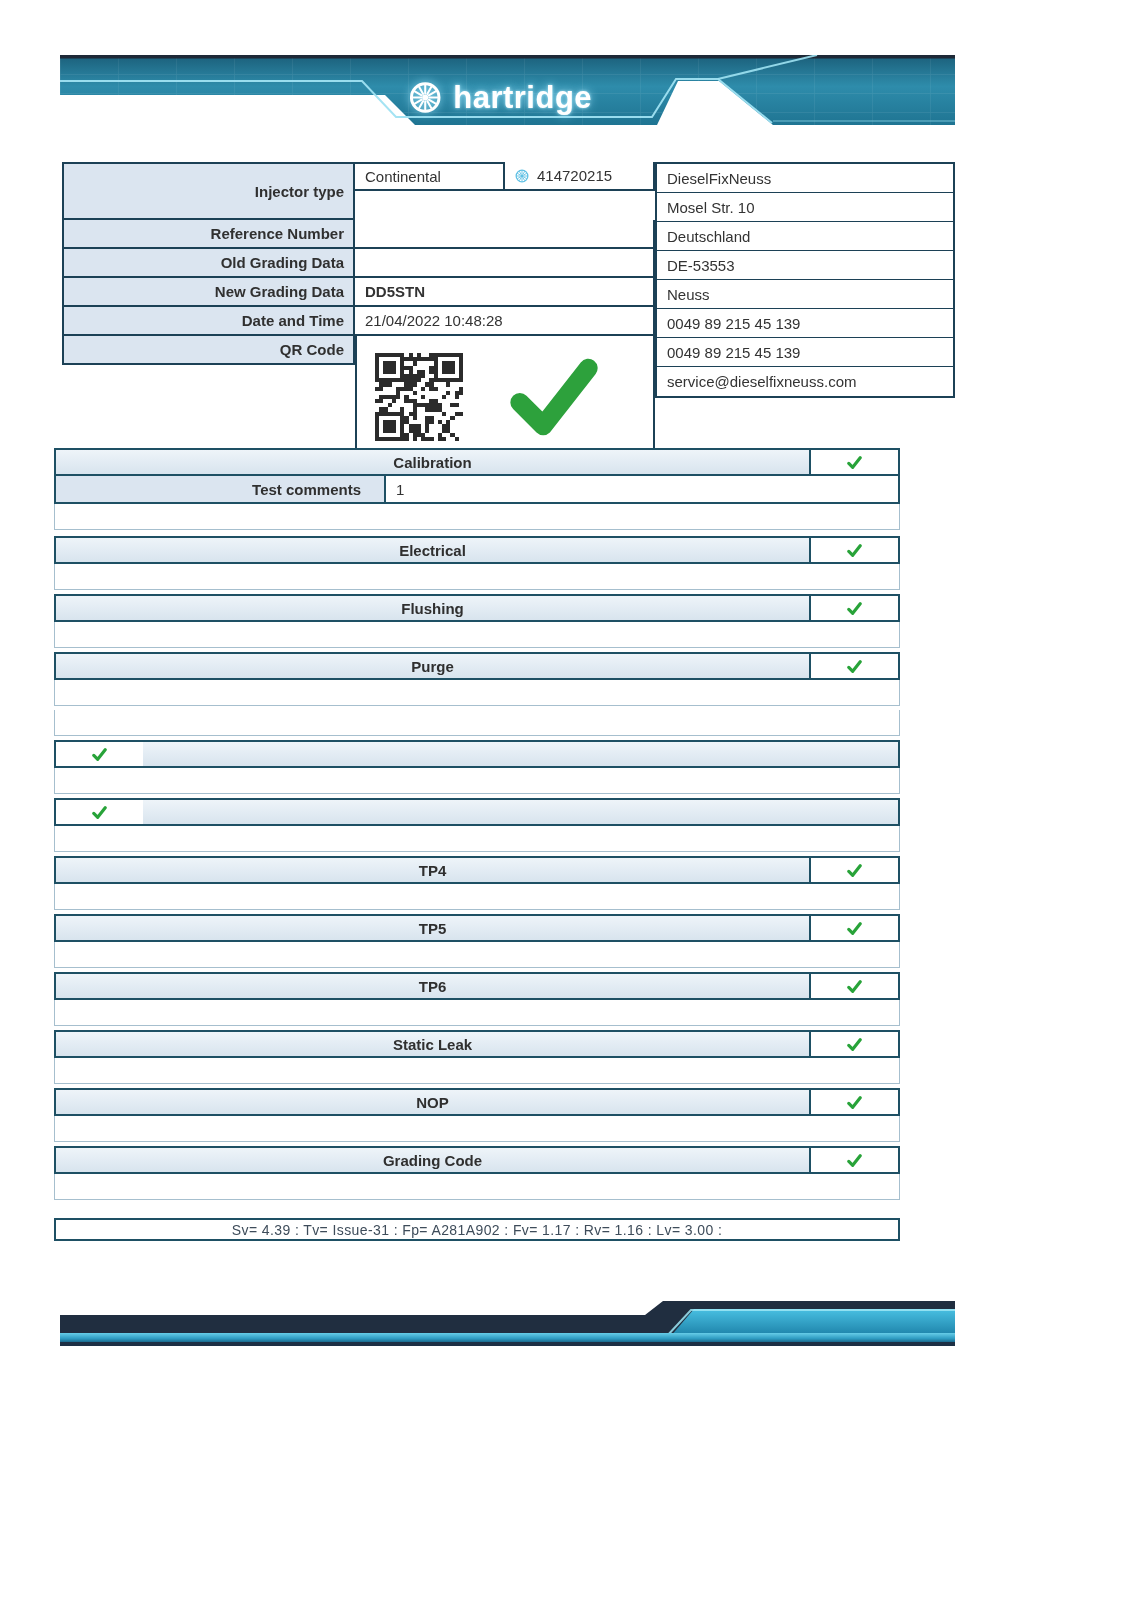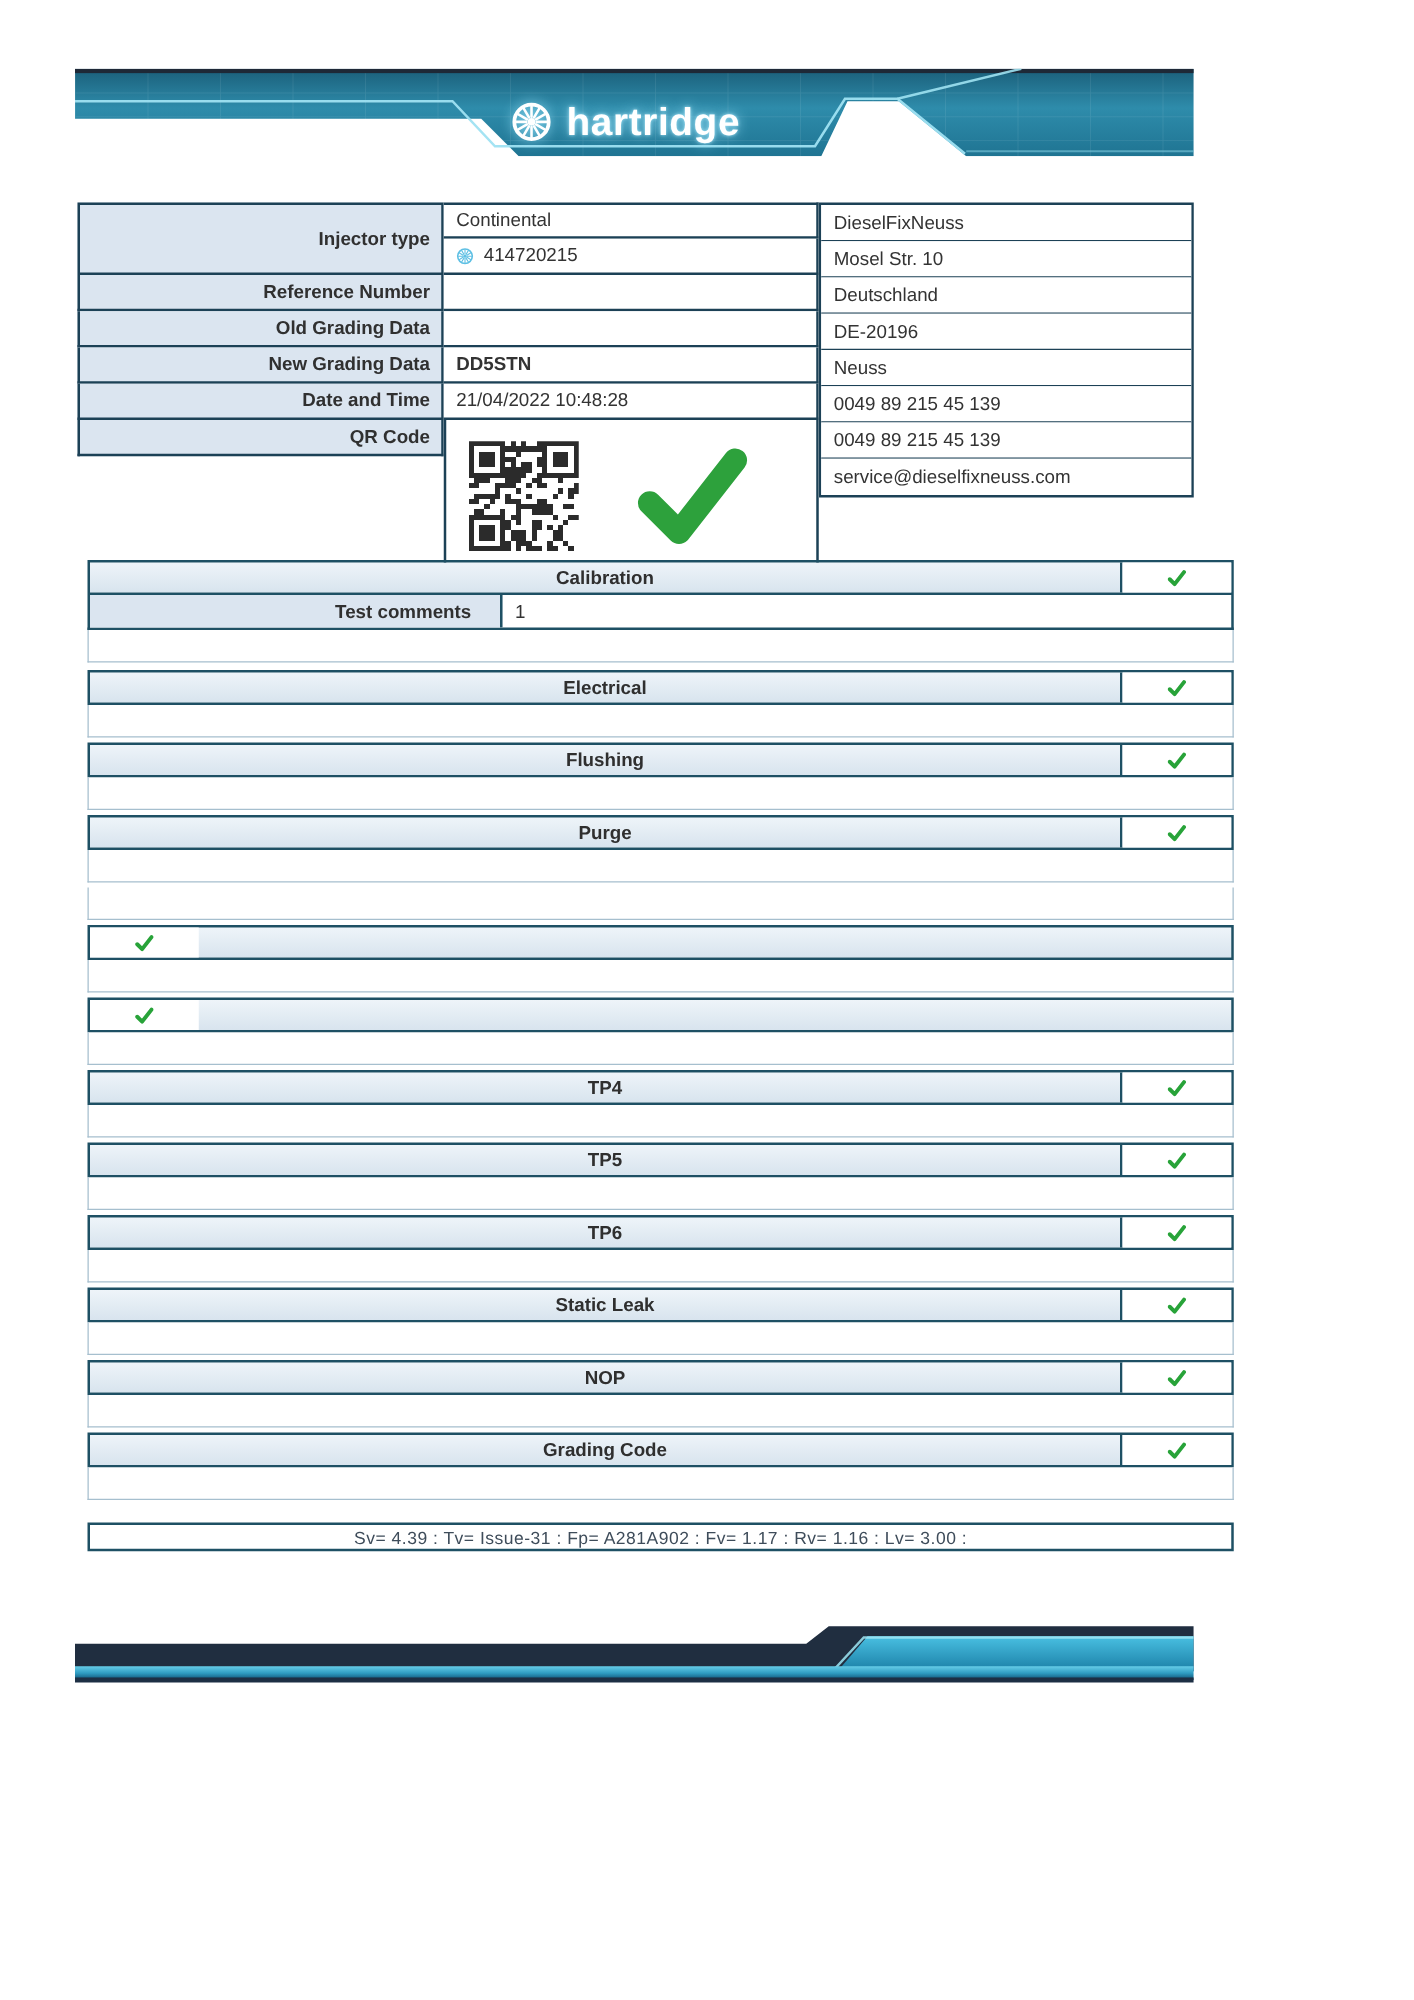--- a/index.html
+++ b/index.html
@@ -27,40 +27,40 @@
   
   #info{left:62px;top:162px;width:893px;display:flex;align-items:flex-start}
   .itable{width:593px}
   .ir{display:flex}
   .lab{width:293px;background:var(--cell);
        border-left:2px solid var(--b);border-right:2px solid var(--b);border-bottom:2px solid var(--b);
        display:flex;align-items:center;justify-content:flex-end;padding-right:9px;
        font-weight:bold;font-size:15px;color:#303030}
   .val{width:300px;background:#fff;border-right:2px solid var(--b);border-bottom:2px solid var(--b);
        display:flex;align-items:center;gap:8px;padding-left:10px;font-size:15px}
-  .valcol{display:flex;flex-direction:column;width:300px}
+  .valcol{display:flex;flex-direction:row;width:300px}
   .valcol .val{width:100%}
   .h29{height:29px}.h58{height:58px}
   .itable .ir:first-child .lab{border-top:2px solid var(--b)}
   .itable .ir:first-child .valcol .val:first-child{border-top:2px solid var(--b)}
   .bold{font-weight:bold}
   .wheel-sm{width:14px;height:14px;color:#5fc0e4;flex:0 0 auto}
   .qrbox{width:300px;height:124px;background:#fff;
          border-left:2px solid var(--b);border-right:2px solid var(--b);border-bottom:2px solid var(--b);
          display:flex;align-items:center;gap:42px;padding-left:18px}
   #qr svg{display:block}
   .bigcheck{color:#2da13c}
 
   .ctable{width:300px;border:2px solid var(--b);background:#fff}
   .crow{height:29px;border-bottom:1px solid var(--b);display:flex;align-items:center;
         padding-left:10px;font-size:15px;background:#fff}
   .crow:last-child{border-bottom:none}
 
   
-  #tests{left:70px;top:448px;width:917px}
+  #tests{left:54px;top:448px;width:846px}
   .sec-row{display:flex;height:28px;border:2px solid var(--tb);
            background:linear-gradient(180deg,#eef4f9 0%,#d8e4ee 100%)}
   .sec-title{flex:1;display:flex;align-items:center;justify-content:center;
              font-weight:bold;font-size:15px;color:#2f2f2f;border-right:2px solid var(--tb)}
   .sec-check{width:87px;background:#fff;display:flex;align-items:center;justify-content:center}
   .smallcheck{color:#28a339}
   .empty-row{height:26px;background:#fff;border:1px solid #a6bfce;border-top:none}
   .sec-block{margin-bottom:4px}
   .cal-block{margin-bottom:6px}
   .tc-row{display:flex;height:28px;border:2px solid var(--tb);border-top:none;background:#fff}
@@ -403,21 +403,21 @@
             <use href="#check"></use>
           </svg>
       </div>
     </div>
   </div>
 
   <div class="ctable">
     <div class="crow">DieselFixNeuss</div>
     <div class="crow">Mosel Str. 10</div>
     <div class="crow">Deutschland</div>
-    <div class="crow">DE-20196</div>
+    <div class="crow">DE-53553</div>
     <div class="crow">Neuss</div>
     <div class="crow">0049 89 215 45 139</div>
     <div class="crow">0049 89 215 45 139</div>
     <div class="crow">service@dieselfixneuss.com</div>
   </div>
 </div>
 
 <div class="abs" id="tests">
 
   <div class="cal-block">

